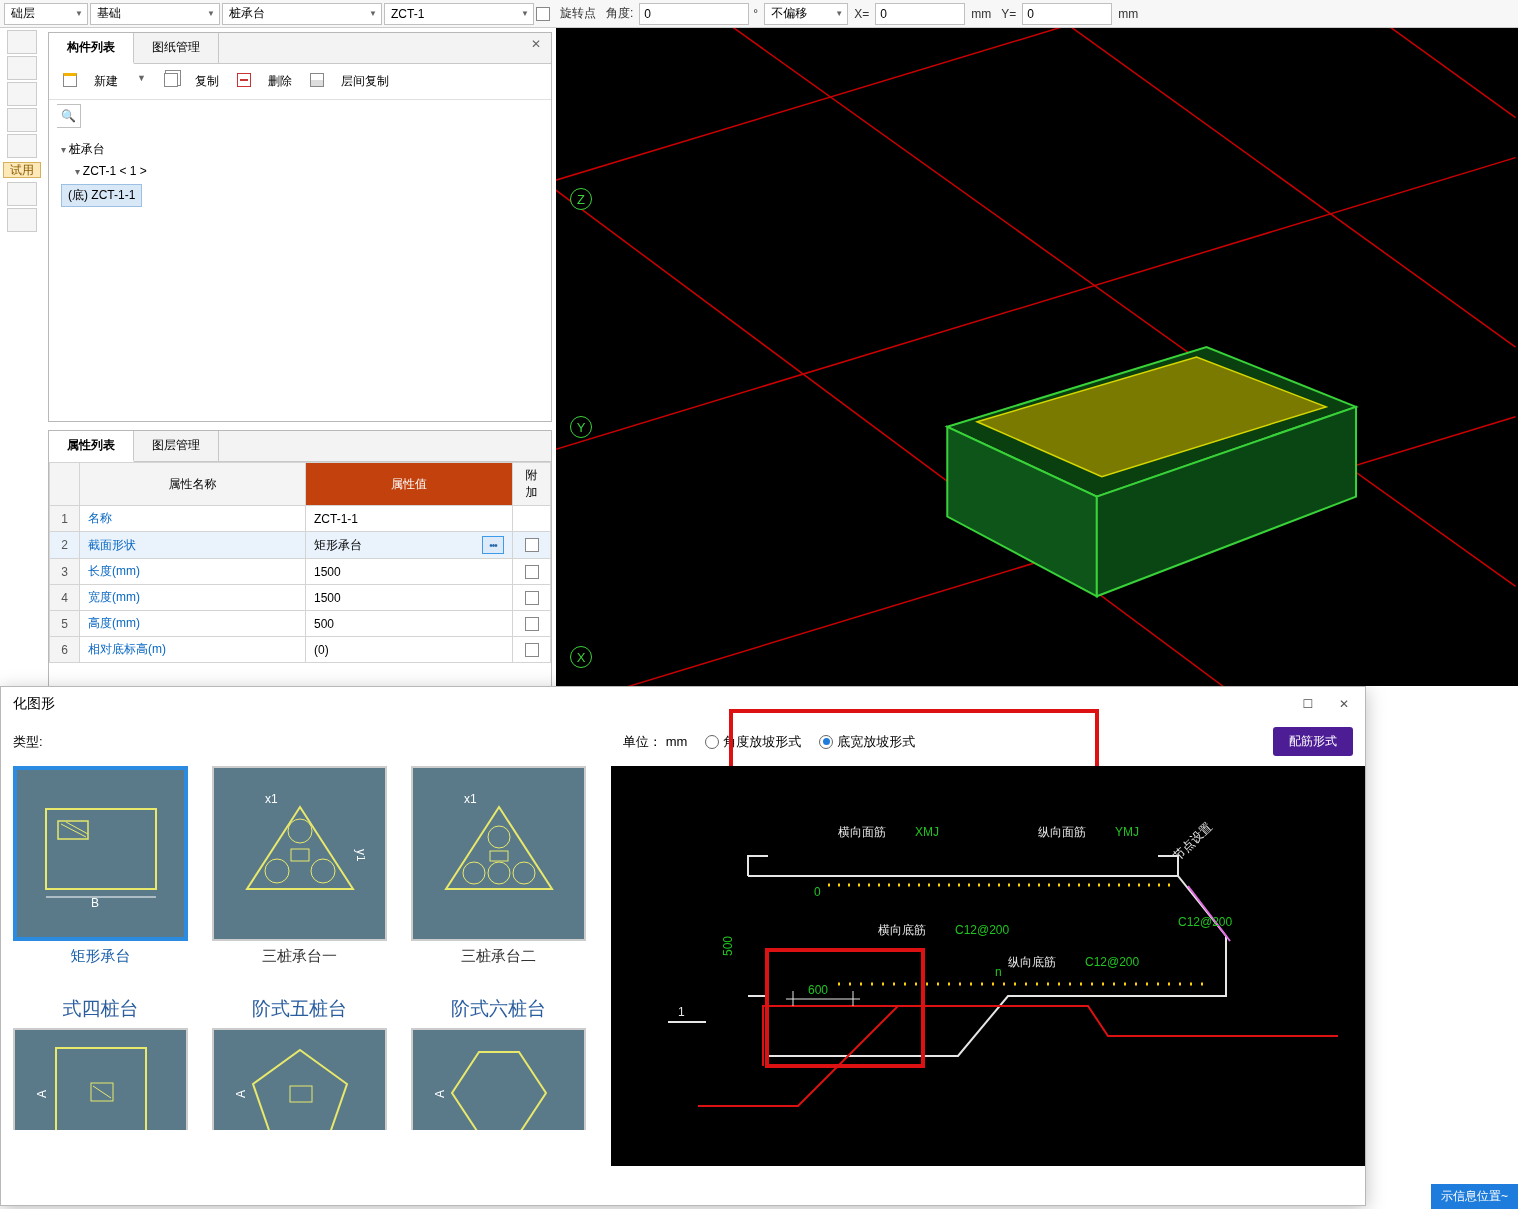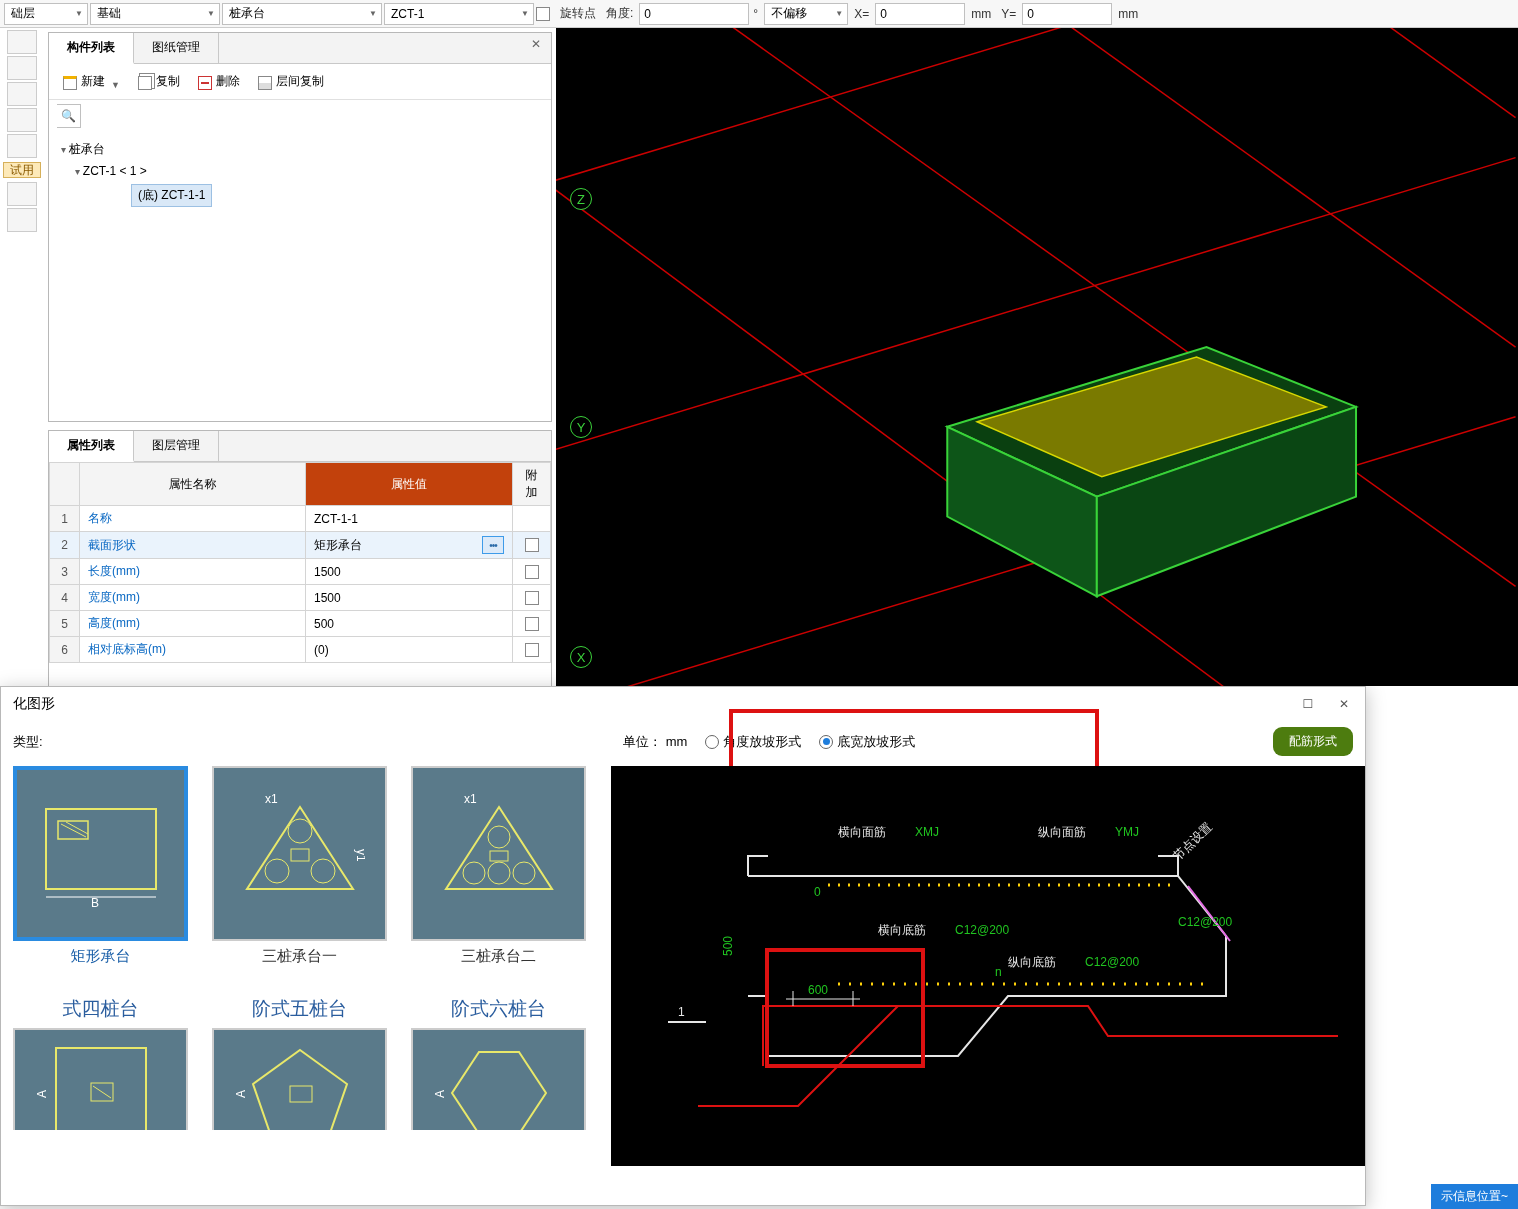--- a/index.html
+++ b/index.html
@@ -20,35 +20,35 @@
     .left-strip .btn { width: 30px; height: 24px; border: 1px solid #ccc; margin: 2px auto; background: #f5f5f5; }
     .left-strip .trial { background: #fde9b8; border: 1px solid #d6b05a; color: #8a5a00; width: 38px; height: 16px; display: flex; align-items: center; justify-content: center; margin: 4px auto; }
     
     
     .component-panel { position: absolute; left: 48px; top: 32px; width: 504px; height: 390px; border: 1px solid #b8b8b8; background: #fff; }
     .panel-tabs { display: flex; border-bottom: 1px solid #c8c8c8; background: #f3f3f3; }
     .panel-tabs .tab { padding: 6px 18px; border-right: 1px solid #c8c8c8; cursor: pointer; }
     .panel-tabs .tab.active { background: #fff; font-weight: bold; border-bottom: 2px solid #fff; margin-bottom: -1px; }
     .panel-close { margin-left: auto; padding: 4px 10px; color: #666; }
     .component-toolbar { display: flex; align-items: center; padding: 6px 8px; gap: 6px; border-bottom: 1px solid #e0e0e0; }
-    .component-toolbar .tbtn { display: flex; align-items: flex-end; gap: 4px; padding: 3px 6px; cursor: pointer; }
+    .component-toolbar .tbtn { display: flex; align-items: flex-start; gap: 17px; padding: 3px 6px; cursor: pointer; }
     .component-toolbar .tbtn .tico { width: 14px; height: 14px; display: inline-block; }
     .tico-new { border: 1px solid #888; border-top: 3px solid #f2b200; }
     .tico-copy { border: 1px solid #888; box-shadow: 2px -2px 0 #fff, 2px -2px 0 1px #888; }
     .tico-del { border: 1px solid #c33; position: relative; }
     .tico-del::before { content: ""; position: absolute; left: 2px; right: 2px; top: 5px; height: 2px; background: #c33; }
     .tico-layer { border: 1px solid #888; background: linear-gradient(#fff 50%,#ddd 50%); }
     .search-row { padding: 4px 8px; display: flex; }
     .search-row input { flex: 1; height: 24px; border: 1px solid #c0c0c0; padding: 0 6px; color: #999; }
     .search-row .sbtn { width: 24px; height: 24px; border: 1px solid #c0c0c0; border-left: none; display: flex; align-items: center; justify-content: center; }
     .tree { padding: 6px 12px; }
     .tree .node { padding: 3px 0; }
     .tree .caret::before { content: "▾ "; color: #666; font-size: 10px; }
     .tree .lvl1 { margin-left: 14px; }
-    .tree .lvl3 { margin-left: 70px; }
+    .tree .lvl3 { }
     .tree .selected { background: #d9e8f7; border: 1px solid #9cc0e3; padding: 2px 6px; display: inline-block; }
     
     
     .property-panel { position: absolute; left: 48px; top: 430px; width: 504px; height: 260px; border: 1px solid #b8b8b8; background: #fff; }
     .prop-table { width: 100%; border-collapse: collapse; }
     .prop-table th, .prop-table td { border: 1px solid #d4d4d4; padding: 4px 8px; text-align: left; font-weight: normal; }
     .prop-table thead th { background: #f4f4f4; text-align: center; }
     .prop-table thead th.hiactive { background: #c2410c; color: #fff; }
     .prop-table .rownum { width: 30px; background: #f4f4f4; text-align: center; color: #555; }
     .prop-table .pname { color: #0968c3; }
@@ -66,21 +66,21 @@
     
     .shape-dialog { position: absolute; left: 0; top: 686px; width: 1366px; height: 520px; background: #fff; border: 1px solid #b8b8b8; box-shadow: 0 4px 18px rgba(0,0,0,.25); }
     .shape-dialog .dlg-header { display: flex; align-items: center; padding: 8px 12px; }
     .shape-dialog .dlg-title { font-size: 14px; }
     .shape-dialog .winbtns { margin-left: auto; display: flex; gap: 18px; color: #555; }
     .shape-dialog .winbtns span { width: 18px; height: 18px; display: flex; align-items: center; justify-content: center; cursor: pointer; }
     .shape-dialog .row2 { display: flex; align-items: center; padding: 6px 12px 10px; position: relative; }
     .radio { width: 14px; height: 14px; border: 1px solid #666; border-radius: 50%; display: inline-flex; align-items: center; justify-content: center; margin-right: 4px; vertical-align: middle; }
     .radio.checked::after { content: ""; width: 7px; height: 7px; background: #1e7ddc; border-radius: 50%; }
     .red-box { position: absolute; border: 4px solid #d11; pointer-events: none; }
-    .btn-primary { background: #4d7c0f; color: #fff; padding: 6px 16px; border-radius: 9px; border: none; cursor: pointer; }
+    .btn-primary { background: #4c1d95; color: #fff; padding: 6px 16px; border-radius: 3px; border: none; cursor: pointer; }
     
     .shape-body { display: flex; height: 400px; }
     .shape-left { width: 610px; padding: 0 12px; overflow: hidden; }
     .shape-right { flex: 1; background: #000; position: relative; }
     .thumb-grid { display: flex; flex-wrap: wrap; gap: 24px; }
     .thumb { width: 175px; text-align: center; }
     .thumb .timg { width: 175px; height: 175px; background: #5a7a8a; border: 2px solid #ccc; display: flex; align-items: center; justify-content: center; position: relative; }
     .thumb.selected .timg { border: 4px solid #2a8be0; }
     .thumb .cap { margin-top: 6px; font-size: 15px; color: #333; }
     .thumb.selected .cap { color: #1a5fa8; }

